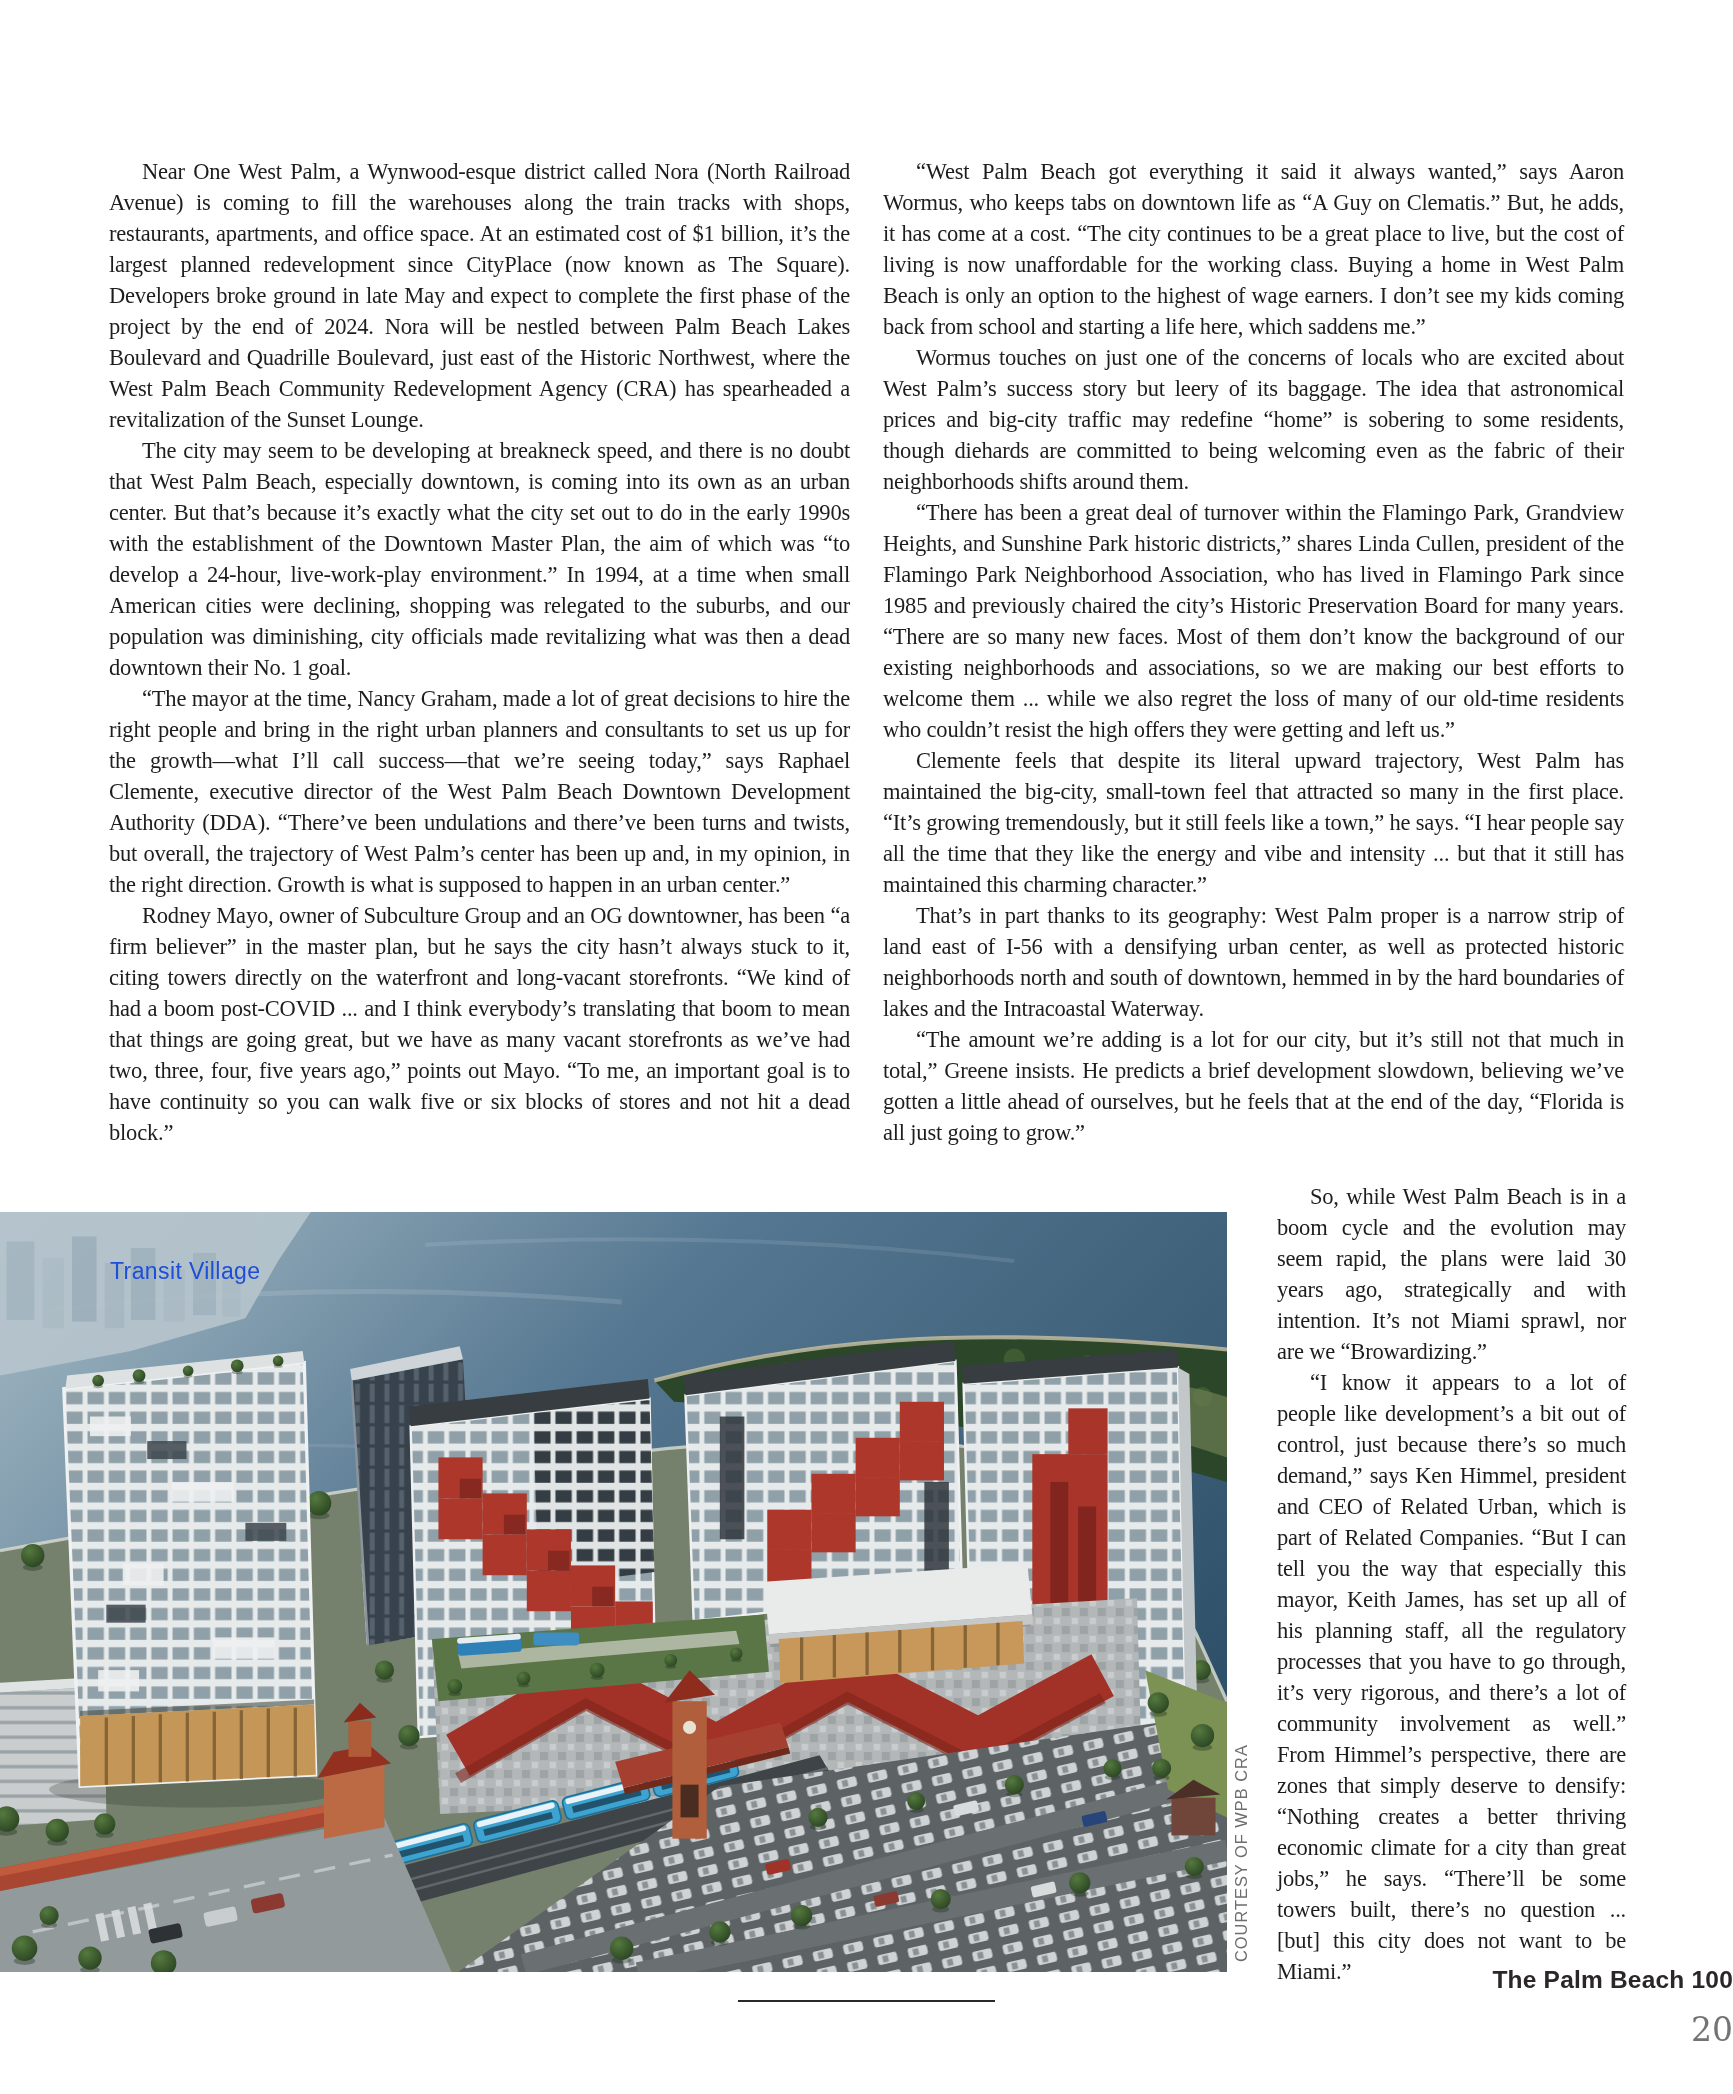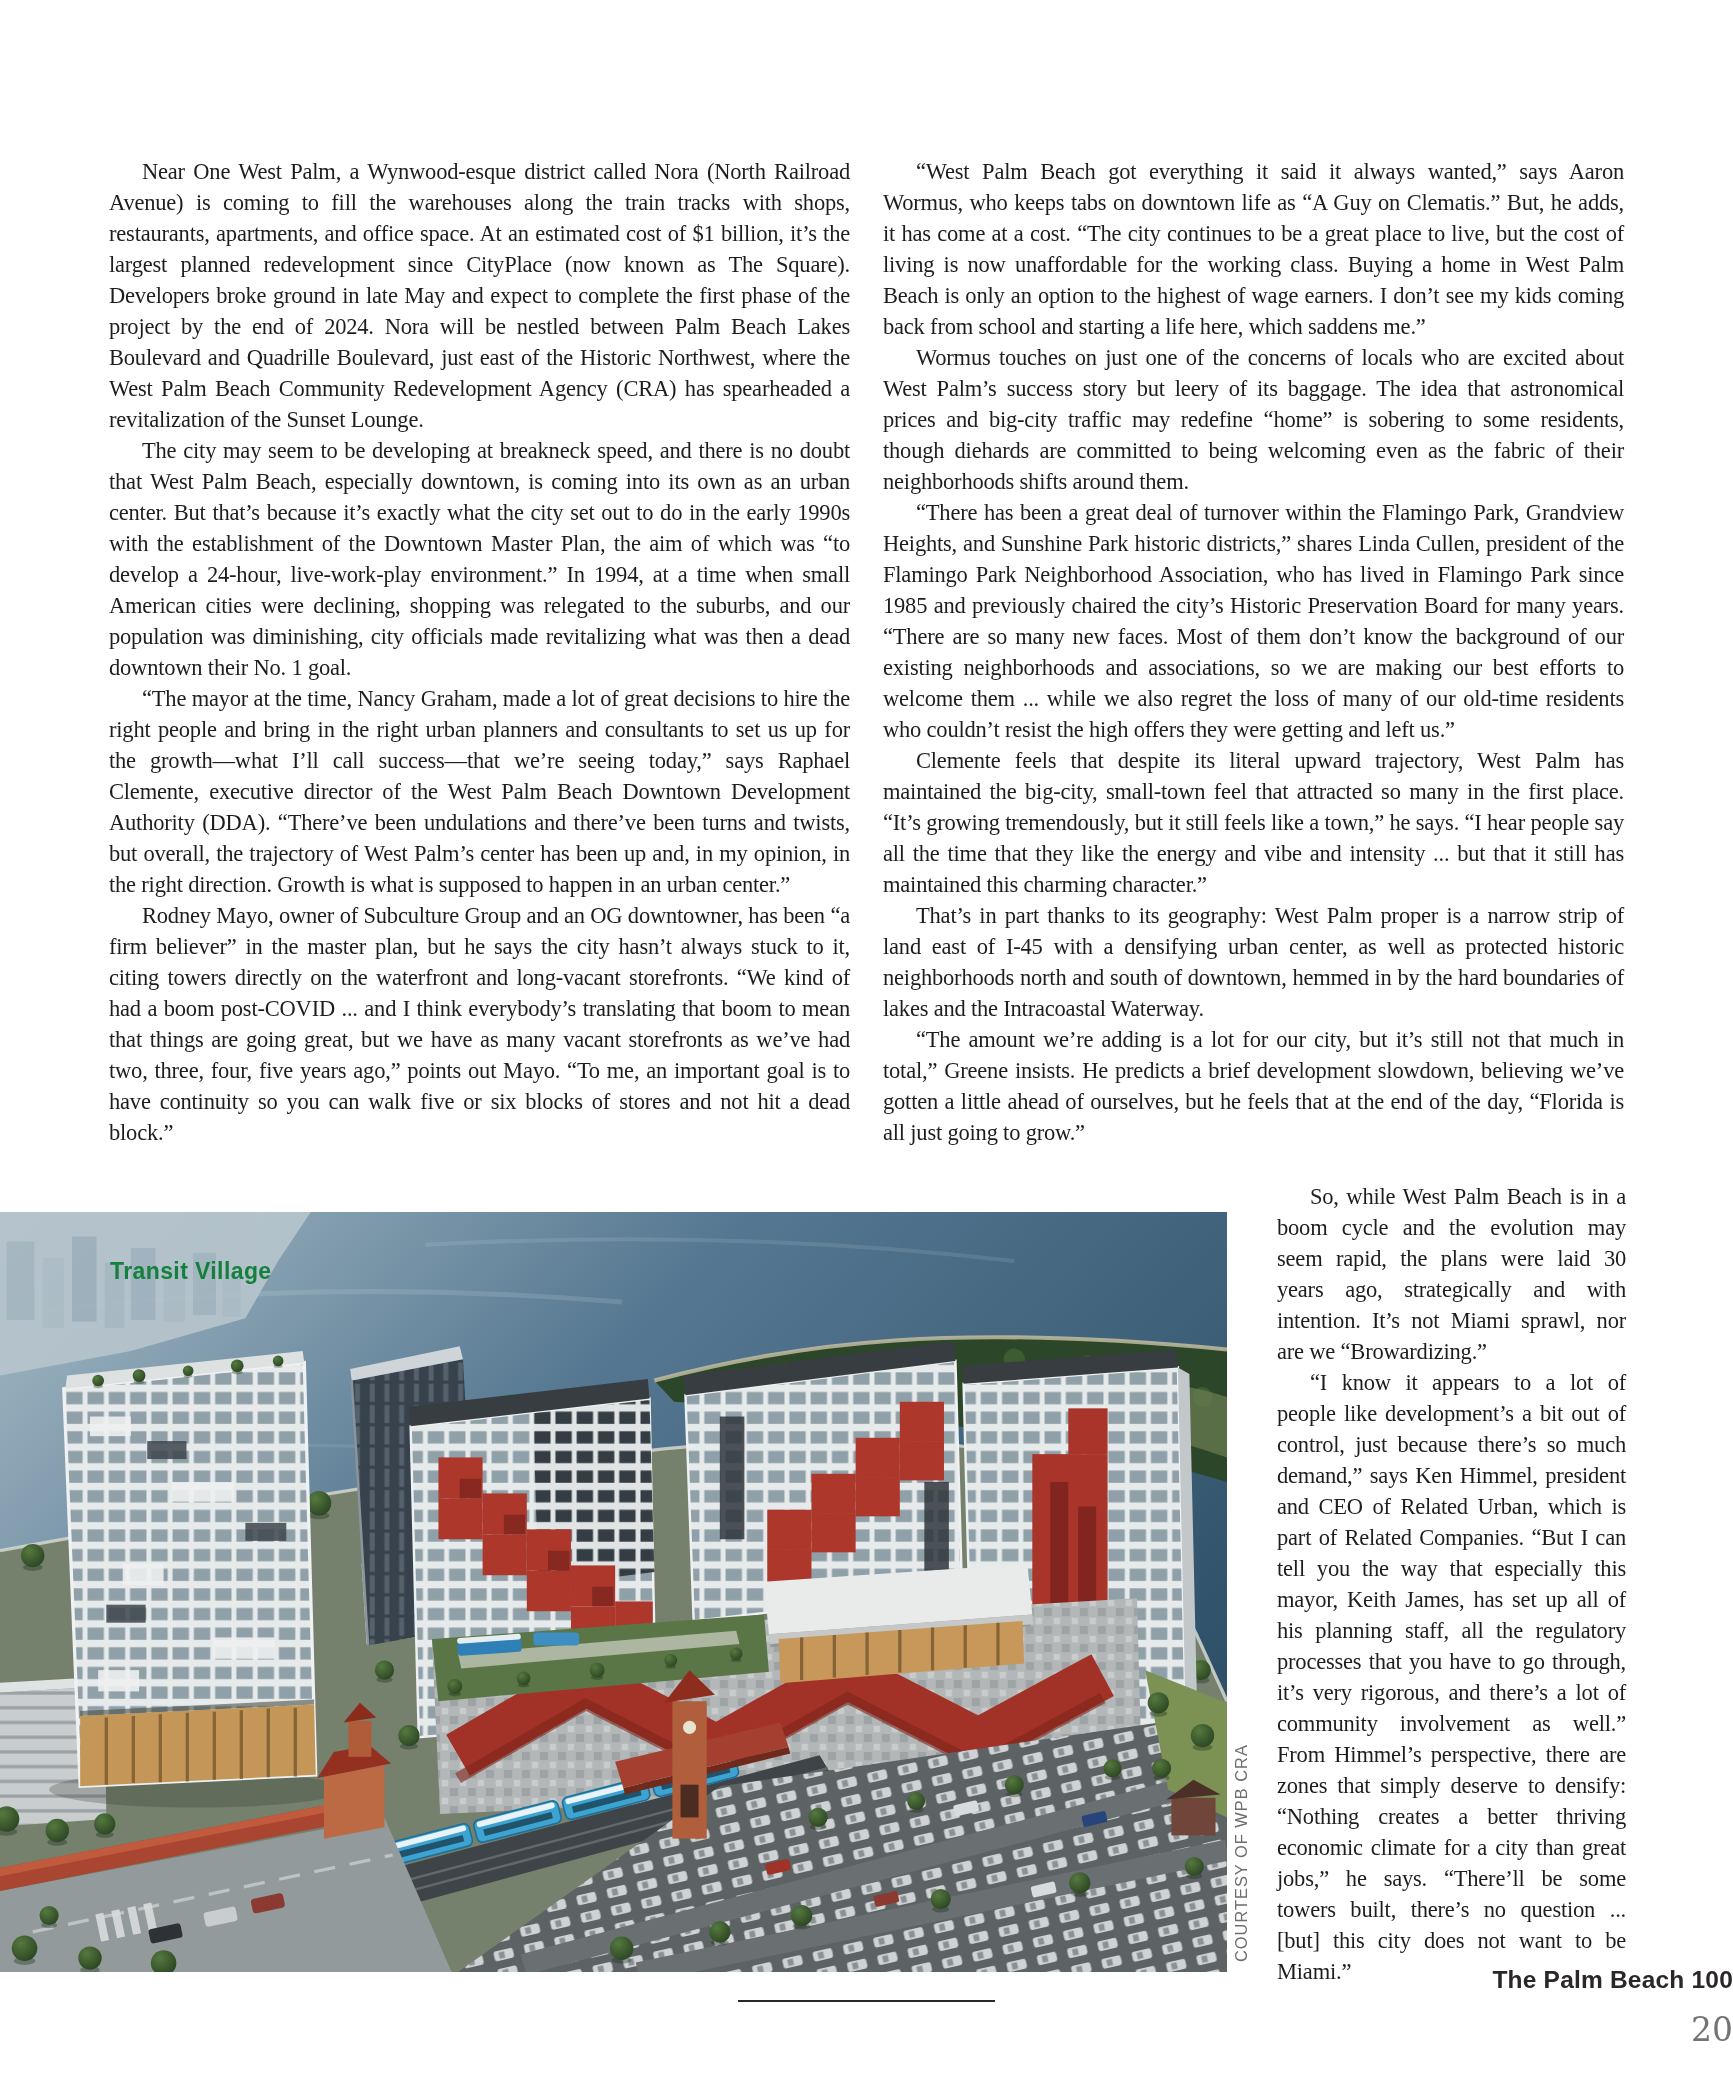--- a/index.html
+++ b/index.html
@@ -7,21 +7,21 @@
         font-family:"Liberation Serif","DejaVu Serif",serif;color:#1d1d1d;}
   .col{position:absolute;text-align:justify;font-size:22.5px;line-height:31px;
        letter-spacing:-0.2px;hyphens:auto;-webkit-hyphens:auto;}
   .col p{margin:0;text-indent:33px;font-family:Liberation Serif, serif;}
   .col-a{left:109px;top:156px;width:741px;}
   .col-b{left:883px;top:156px;width:741px;}
   .col-c{left:1277px;top:1181px;width:349px;}
   .photo{position:absolute;left:0;top:1212px;width:1227px;height:760px;margin:0;}
   .photo svg{display:block;width:1227px;height:760px;}
   .photo-label{position:absolute;left:110px;top:46px;font-family:"Liberation Sans",sans-serif;
-       font-weight:700;font-size:23px;color:#15803d;letter-spacing:0.4px;}
+       font-weight:400;font-size:23px;color:#1d4ed8;letter-spacing:0.4px;}
   .credit{position:absolute;left:1232px;top:1962px;transform-origin:0 0;transform:rotate(-90deg);
        font-family:"Liberation Sans",sans-serif;font-size:16.4px;color:#6e6e6e;letter-spacing:1px;
        white-space:nowrap;}
   .footer{position:absolute;left:0;top:1966px;width:1733px;text-align:right;}
   .footer-title{font-family:"Liberation Sans",sans-serif;font-weight:bold;font-size:24.5px;
        color:#2b2728;letter-spacing:0.2px;}
   .footer-rule{width:257px;height:2.5px;background:#2b2728;margin:5.7px auto 7.4px auto;}
   .footer-page{font-family:"DejaVu Serif",serif;font-size:33px;color:#737373;}
 </style>
 </head>
@@ -34,21 +34,21 @@
     <p>The city may seem to be developing at breakneck speed, and there is no doubt that West Palm Beach, especially downtown, is coming into its own as an urban center. But that’s because it’s exactly what the city set out to do in the early 1990s with the establishment of the Downtown Master Plan, the aim of which was “to develop a 24-hour, live-work-play environment.” In 1994, at a time when small American cities were declining, shopping was relegated to the suburbs, and our population was diminishing, city officials made revitalizing what was then a dead downtown their No. 1 goal.</p>
     <p>“The mayor at the time, Nancy Graham, made a lot of great decisions to hire the right people and bring in the right urban planners and consultants to set us up for the growth—what I’ll call success—that we’re seeing today,” says Raphael Clemente, executive director of the West Palm Beach Downtown Development Authority (DDA). “There’ve been undulations and there’ve been turns and twists, but overall, the trajectory of West Palm’s center has been up and, in my opinion, in the right direction. Growth is what is supposed to happen in an urban center.”</p>
     <p>Rodney Mayo, owner of Subculture Group and an OG downtowner, has been “a firm believer” in the master plan, but he says the city hasn’t always stuck to it, citing towers directly on the waterfront and long-vacant storefronts. “We kind of had a boom post-COVID ... and I think everybody’s translating that boom to mean that things are going great, but we have as many vacant storefronts as we’ve had two, three, four, five years ago,” points out Mayo. “To me, an important goal is to have continuity so you can walk five or six blocks of stores and not hit a dead block.”</p>
   </section>
 
   <section class="col col-b">
     <p>“West Palm Beach got everything it said it always wanted,” says Aaron Wormus, who keeps tabs on downtown life as “A Guy on Clematis.” But, he adds, it has come at a cost. “The city continues to be a great place to live, but the cost of living is now unaffordable for the working class. Buying a home in West Palm Beach is only an option to the highest of wage earners. I don’t see my kids coming back from school and starting a life here, which saddens me.”</p>
     <p>Wormus touches on just one of the concerns of locals who are excited about West Palm’s success story but leery of its baggage. The idea that astronomical prices and big-city traffic may redefine “home” is sobering to some residents, though diehards are committed to being welcoming even as the fabric of their neighborhoods shifts around them.</p>
     <p>“There has been a great deal of turnover within the Flamingo Park, Grandview Heights, and Sunshine Park historic districts,” shares Linda Cullen, president of the Flamingo Park Neighborhood Association, who has lived in Flamingo Park since 1985 and previously chaired the city’s Historic Preservation Board for many years. “There are so many new faces. Most of them don’t know the background of our existing neighborhoods and associations, so we are making our best efforts to welcome them ... while we also regret the loss of many of our old-time residents who couldn’t resist the high offers they were getting and left us.”</p>
     <p>Clemente feels that despite its literal upward trajectory, West Palm has maintained the big-city, small-town feel that attracted so many in the first place. “It’s growing tremendously, but it still feels like a town,” he says. “I hear people say all the time that they like the energy and vibe and intensity ... but that it still has maintained this charming character.”</p>
-    <p>That’s in part thanks to its geography: West Palm proper is a narrow strip of land east of I-45 with a densifying urban center, as well as protected historic neighborhoods north and south of downtown, hemmed in by the hard boundaries of lakes and the Intracoastal Waterway.</p>
+    <p>That’s in part thanks to its geography: West Palm proper is a narrow strip of land east of I-56 with a densifying urban center, as well as protected historic neighborhoods north and south of downtown, hemmed in by the hard boundaries of lakes and the Intracoastal Waterway.</p>
     <p>“The amount we’re adding is a lot for our city, but it’s still not that much in total,” Greene insists. He predicts a brief development slowdown, believing we’ve gotten a little ahead of ourselves, but he feels that at the end of the day, “Florida is all just going to grow.”</p>
   </section>
 
   <section class="col col-c">
     <p>So, while West Palm Beach is in a boom cycle and the evolution may seem rapid, the plans were laid 30 years ago, strategically and with intention. It’s not Miami sprawl, nor are we “Browardizing.”</p>
     <p>“I know it appears to a lot of people like development’s a bit out of control, just because there’s so much demand,” says Ken Himmel, president and CEO of Related Urban, which is part of Related Companies. “But I can tell you the way that especially this mayor, Keith James, has set up all of his planning staff, all the regulatory processes that you have to go through, it’s very rigorous, and there’s a lot of community involvement as well.” From Himmel’s perspective, there are zones that simply deserve to densify: “Nothing creates a better thriving economic climate for a city than great jobs,” he says. “There’ll be some towers built, there’s no question ... [but] this city does not want to be Miami.”</p>
   </section>
 
   <figure class="photo">
     <svg viewBox="0 0 1500 929" preserveAspectRatio="none">

